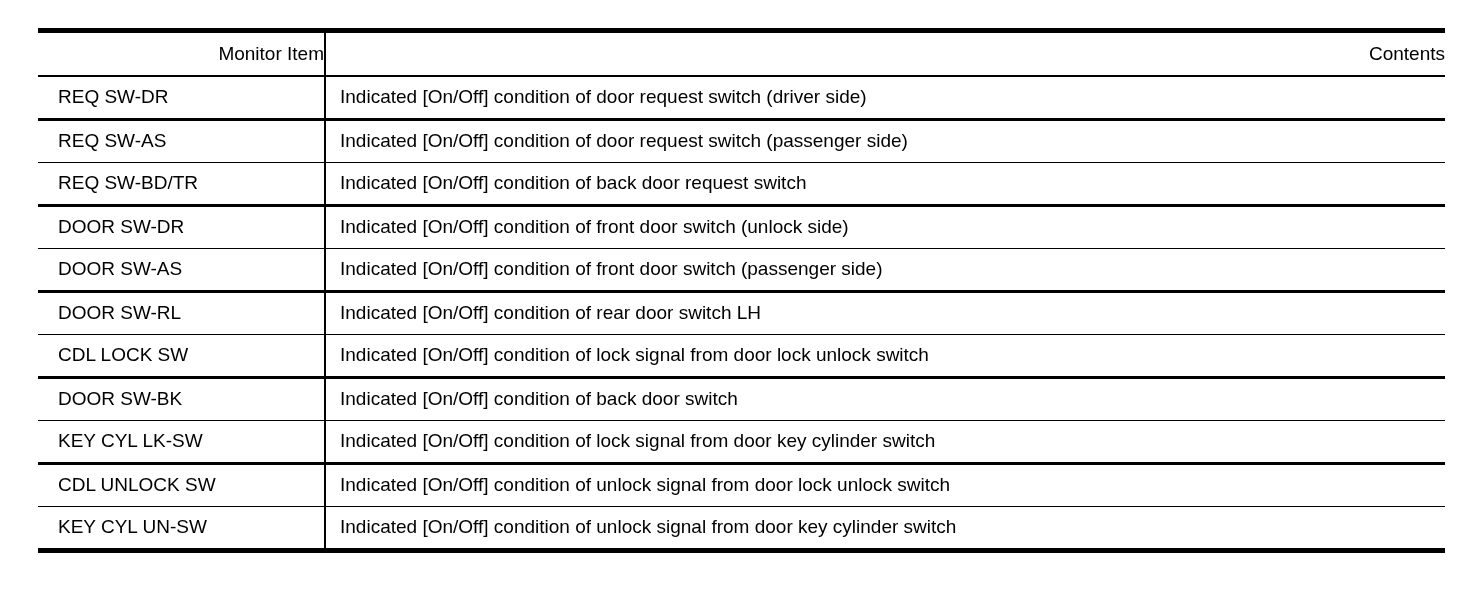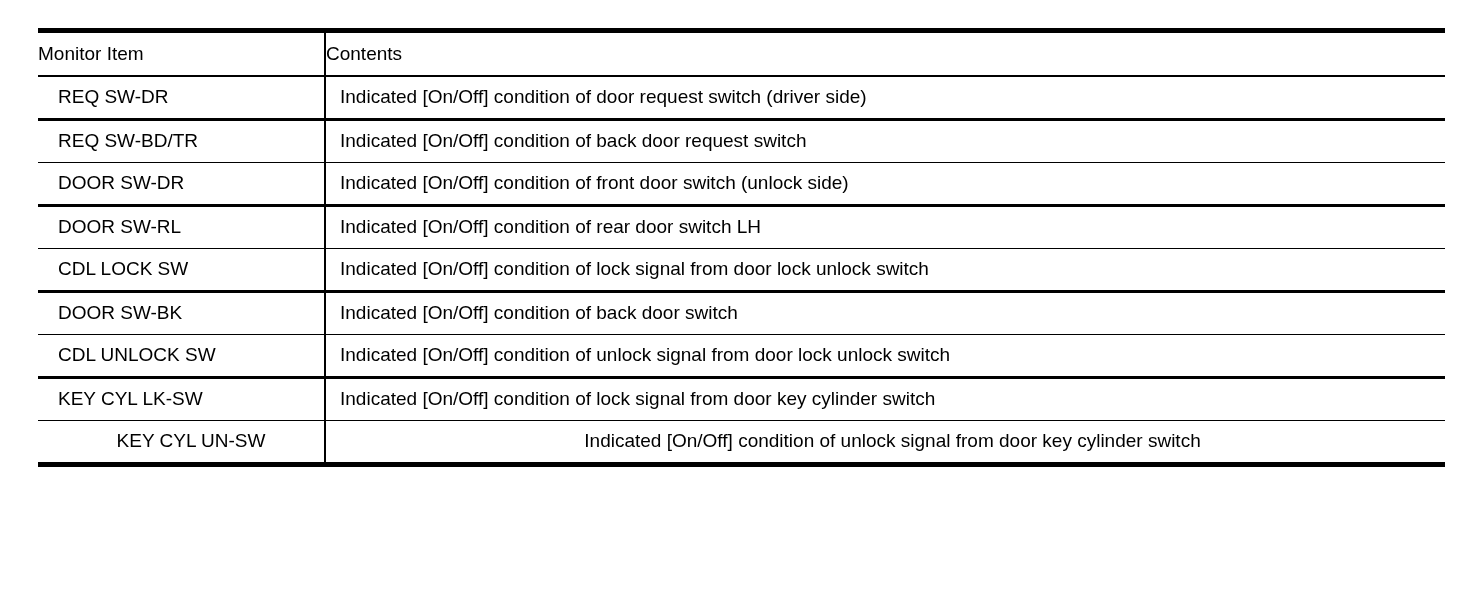--- a/index.html
+++ b/index.html
@@ -24,21 +24,21 @@
     margin: 28px 0 0 38px;
     border-top: 5px solid #000;
     border-bottom: 5px solid #000;
     font-size: 19px;
     line-height: 1.1;
   }
   table.monitor-table col.col-item { width: 287px; }
   table.monitor-table col.col-contents { width: 1120px; }
   table.monitor-table th {
     font-weight: normal;
-    text-align: left;
+    text-align: right;
     vertical-align: middle;
     height: 42px;
     border-bottom: 2.5px solid #000;
     padding: 0;
   }
   table.monitor-table td {
     vertical-align: middle;
     height: 41px;
     padding: 0;
     white-space: nowrap;
@@ -47,21 +47,21 @@
   
   table.monitor-table th:first-child,
   table.monitor-table td:first-child {
     border-right: 2px solid #000;
   }
   table.monitor-table td.item-cell { padding-left: 20px; }
   table.monitor-table td.contents-cell { padding-left: 14px; }
   
   table.monitor-table tbody tr:nth-child(odd) td { border-bottom: 3px solid #000; }
   table.monitor-table tbody tr:nth-child(even) td { border-bottom: 1.5px solid #000; }
-  table.monitor-table tbody tr:last-child td { border-bottom: none; text-align: center; }
+  table.monitor-table tbody tr:last-child td { border-bottom: none; }
 </style>
 </head>
 <body>
 
 <div class="page">
   <table class="monitor-table">
     <colgroup>
       <col class="col-item">
       <col class="col-contents">
     </colgroup>
@@ -70,46 +70,54 @@
         <th>Monitor Item</th>
         <th>Contents</th>
       </tr>
     </thead>
     <tbody>
       <tr>
         <td class="item-cell">REQ SW-DR</td>
         <td class="contents-cell">Indicated [On/Off] condition of door request switch (driver side)</td>
       </tr>
       <tr>
+        <td class="item-cell">REQ SW-AS</td>
+        <td class="contents-cell">Indicated [On/Off] condition of door request switch (passenger side)</td>
+      </tr>
+      <tr>
         <td class="item-cell">REQ SW-BD/TR</td>
         <td class="contents-cell">Indicated [On/Off] condition of back door request switch</td>
       </tr>
       <tr>
         <td class="item-cell">DOOR SW-DR</td>
         <td class="contents-cell">Indicated [On/Off] condition of front door switch (unlock side)</td>
+      </tr>
+      <tr>
+        <td class="item-cell">DOOR SW-AS</td>
+        <td class="contents-cell">Indicated [On/Off] condition of front door switch (passenger side)</td>
       </tr>
       <tr>
         <td class="item-cell">DOOR SW-RL</td>
         <td class="contents-cell">Indicated [On/Off] condition of rear door switch LH</td>
       </tr>
       <tr>
         <td class="item-cell">CDL LOCK SW</td>
         <td class="contents-cell">Indicated [On/Off] condition of lock signal from door lock unlock switch</td>
       </tr>
       <tr>
         <td class="item-cell">DOOR SW-BK</td>
         <td class="contents-cell">Indicated [On/Off] condition of back door switch</td>
       </tr>
       <tr>
+        <td class="item-cell">KEY CYL LK-SW</td>
+        <td class="contents-cell">Indicated [On/Off] condition of lock signal from door key cylinder switch</td>
+      </tr>
+      <tr>
         <td class="item-cell">CDL UNLOCK SW</td>
         <td class="contents-cell">Indicated [On/Off] condition of unlock signal from door lock unlock switch</td>
-      </tr>
-      <tr>
-        <td class="item-cell">KEY CYL LK-SW</td>
-        <td class="contents-cell">Indicated [On/Off] condition of lock signal from door key cylinder switch</td>
       </tr>
       <tr>
         <td class="item-cell">KEY CYL UN-SW</td>
         <td class="contents-cell">Indicated [On/Off] condition of unlock signal from door key cylinder switch</td>
       </tr>
     </tbody>
   </table>
 </div>
 
 </body></html>

